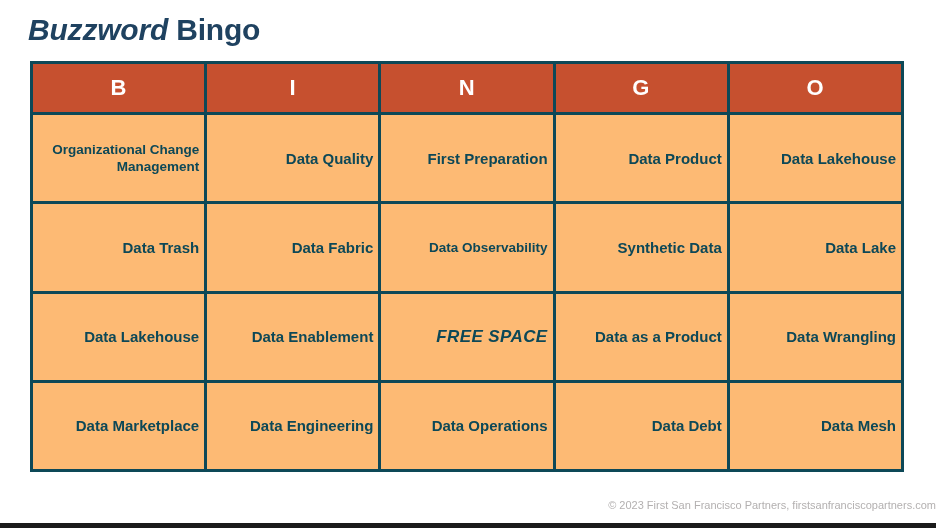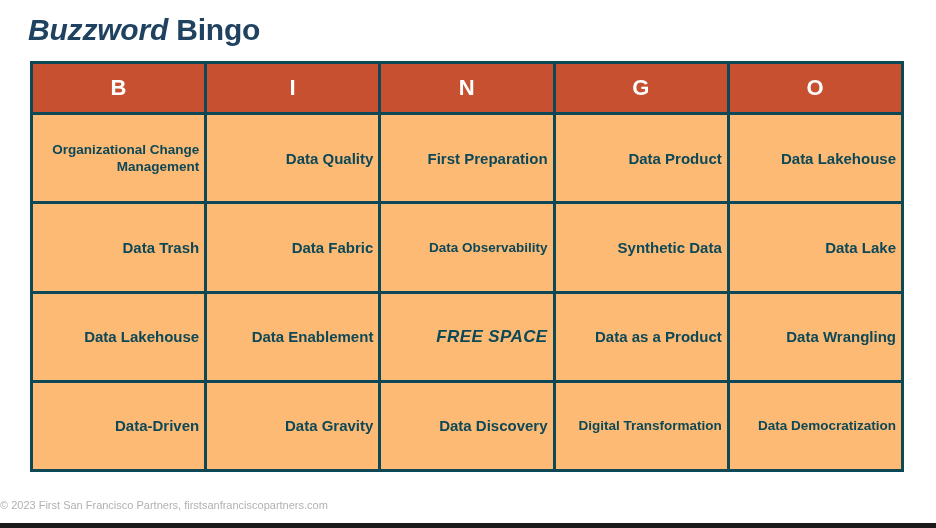--- a/index.html
+++ b/index.html
@@ -90,21 +90,21 @@
     font-size: 17px;
     letter-spacing: 0.4px;
   }
 
   
   .footer {
     position: absolute;
     left: 0;
     top: 499px;
     width: 936px;
-    text-align: left;
+    text-align: right;
     font-size: 11px;
     color: #b3b0b0;
     font-weight: normal;
   }
 
   .bottom-bar {
     position: absolute;
     left: 0;
     bottom: 0;
     width: 936px;
@@ -148,25 +148,25 @@
           <td class="size-lg">Data Lake</td>
         </tr>
         <tr>
           <td class="size-lg">Data Lakehouse</td>
           <td class="size-lg">Data Enablement</td>
           <td class="size-lg free">FREE SPACE</td>
           <td class="size-lg">Data as a Product</td>
           <td class="size-lg">Data Wrangling</td>
         </tr>
         <tr>
-          <td class="size-lg">Data-Driven</td>
-          <td class="size-lg">Data Gravity</td>
-          <td class="size-lg">Data Discovery</td>
-          <td class="size-sm">Digital Transformation</td>
-          <td class="size-sm">Data Democratization</td>
+          <td class="size-lg">Data Marketplace</td>
+          <td class="size-lg">Data Engineering</td>
+          <td class="size-lg">Data Operations</td>
+          <td class="size-lg">Data Debt</td>
+          <td class="size-lg">Data Mesh</td>
         </tr>
       </tbody>
     </table>
   </div>
 
   <div class="footer">© 2023 First San Francisco Partners, firstsanfranciscopartners.com</div>
 
   <div class="bottom-bar"></div>
 
 </div>

